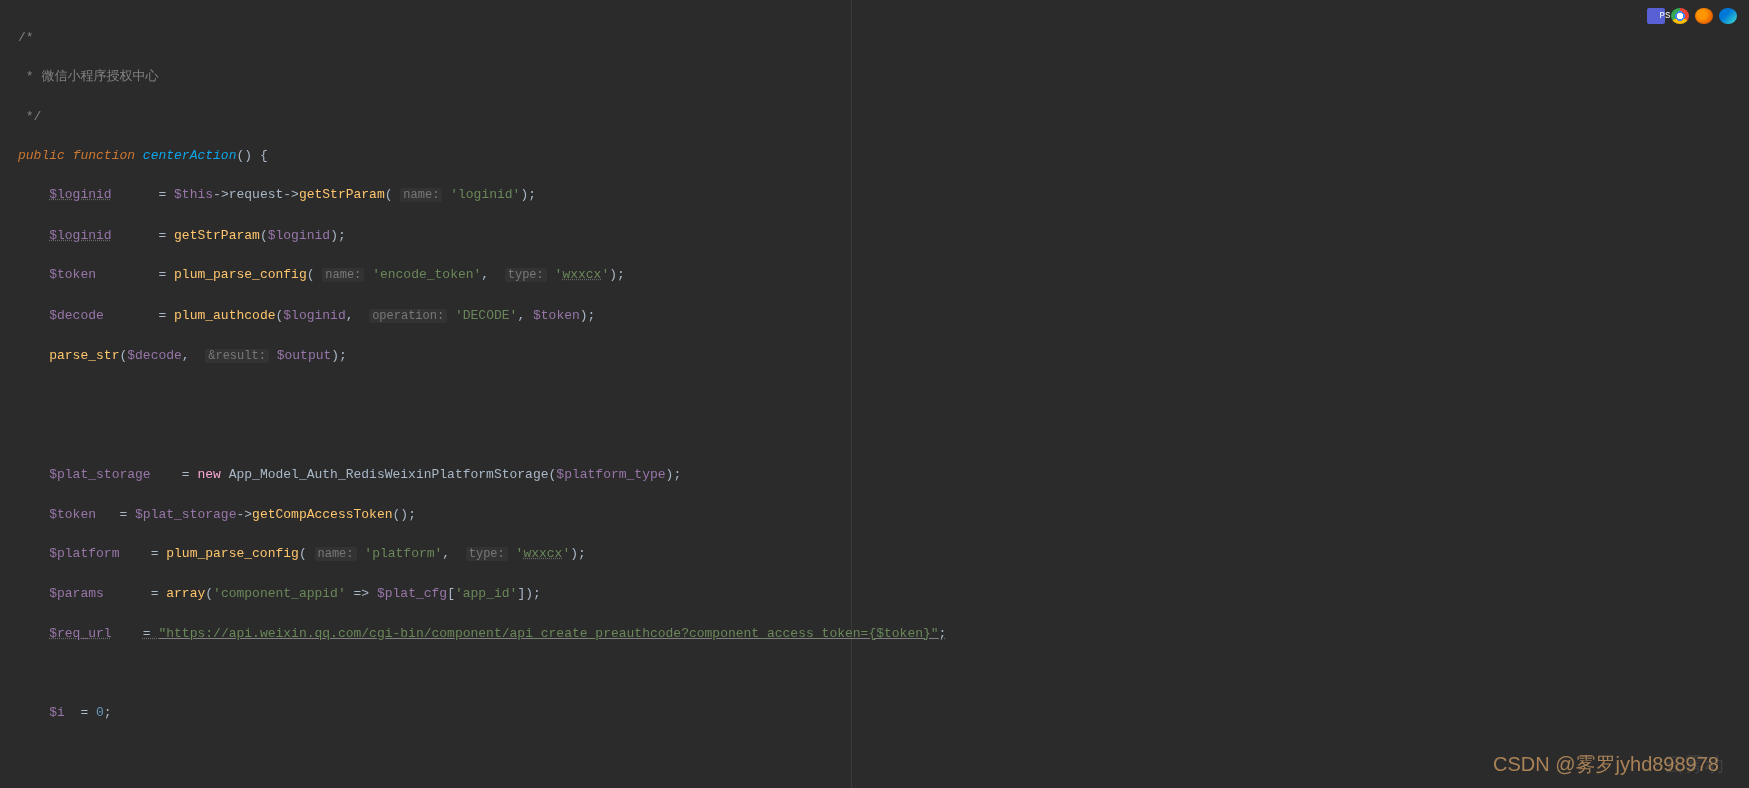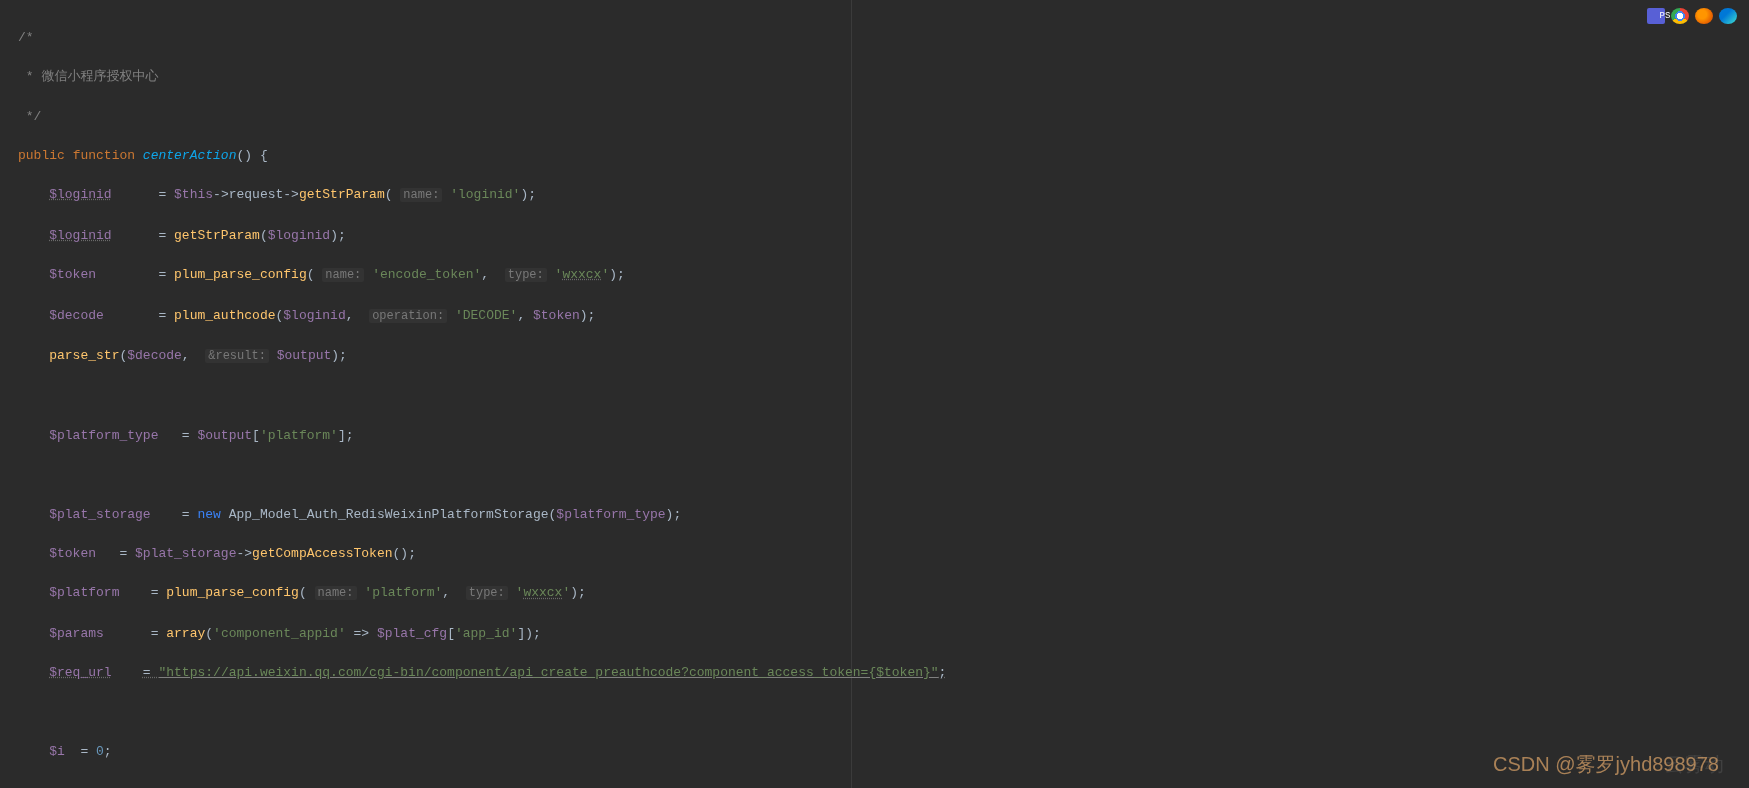--- a/index.html
+++ b/index.html
@@ -22,38 +22,38 @@
     .line { display: block; }
     .vline {
       position: absolute;
       left: 851px;
       top: 0;
       bottom: 0;
       width: 1px;
       background: #3b3b3b;
     }
     .comment { color: #808080; }
-    .keyword { color: #cc7832; }
+    .keyword { color: #cc7832; font-style: italic; }
     .fn-name { color: #0ea5e9; font-style: italic; }
     .fn-call { color: #ffc66d; }
     .var { color: #9876aa; text-align: right; }
     .string { color: #6a8759; }
     .string-u { color: #6a8759; text-decoration: underline; text-decoration-color: #808080; }
     .number { color: #6897bb; }
     .op { color: #a9b7c6; }
     .hint {
       background: #333333;
       color: #787878;
       padding: 0 3px;
       border-radius: 2px;
       font-size: 12px;
       text-align: center;
     }
     .underline { text-decoration: underline; text-decoration-style: dotted; text-decoration-color: #6a6a6a; }
-    .new-kw { color: #3b82f6; }
+    .new-kw { color: #f9a8d4; }
     .class-name { color: #a9b7c6; }
     .obj-method { color: #ffc66d; }
     .watermark1 {
       position: absolute;
       right: 30px;
       bottom: 10px;
       color: #fdba74;
       font-family: sans-serif;
       font-size: 20px;
       opacity: 0.6;
@@ -107,21 +107,20 @@
 <span class="line"><span class="comment">/*</span></span>
 <span class="line"><span class="comment"> * 微信小程序授权中心</span></span>
 <span class="line"><span class="comment"> */</span></span>
 <span class="line"><span class="keyword">public</span> <span class="keyword">function</span> <span class="fn-name">centerAction</span><span class="op">() {</span></span>
 <span class="line">    <span class="var underline">$loginid</span>   <span class="op">   = </span><span class="var">$this</span><span class="op">-&gt;</span><span class="op">request</span><span class="op">-&gt;</span><span class="obj-method">getStrParam</span><span class="op">(</span> <span class="hint">name:</span> <span class="string">'loginid'</span><span class="op">)</span><span class="op">;</span></span>
 <span class="line">    <span class="var underline">$loginid</span>   <span class="op">   = </span><span class="fn-call">getStrParam</span><span class="op">(</span><span class="var">$loginid</span><span class="op">)</span><span class="op">;</span></span>
 <span class="line">    <span class="var">$token</span>     <span class="op">   = </span><span class="fn-call">plum_parse_config</span><span class="op">(</span> <span class="hint">name:</span> <span class="string">'encode_token'</span><span class="op">,  </span><span class="hint">type:</span> <span class="string">'<span class="underline">wxxcx</span>'</span><span class="op">)</span><span class="op">;</span></span>
 <span class="line">    <span class="var">$decode</span>    <span class="op">   = </span><span class="fn-call">plum_authcode</span><span class="op">(</span><span class="var">$loginid</span><span class="op">,  </span><span class="hint">operation:</span> <span class="string">'DECODE'</span><span class="op">, </span><span class="var">$token</span><span class="op">)</span><span class="op">;</span></span>
 <span class="line">    <span class="fn-call">parse_str</span><span class="op">(</span><span class="var">$decode</span><span class="op">,  </span><span class="hint">&amp;result:</span> <span class="var">$output</span><span class="op">)</span><span class="op">;</span></span>
 <span class="line"> </span>
-<span class="line">    <span class="var">$platform_type</span>  <span class="op"> = </span><span class="var">$output</span><span class="op">[</span><span class="string">'platform'</span><span class="op">]</span><span class="op">;</span></span>
 <span class="line"> </span>
 <span class="line">    <span class="var">$plat_storage</span>   <span class="op"> = </span><span class="new-kw">new</span> <span class="class-name">App_Model_Auth_RedisWeixinPlatformStorage</span><span class="op">(</span><span class="var">$platform_type</span><span class="op">)</span><span class="op">;</span></span>
 <span class="line">    <span class="var">$token</span>  <span class="op"> = </span><span class="var">$plat_storage</span><span class="op">-&gt;</span><span class="obj-method">getCompAccessToken</span><span class="op">(</span><span class="op">)</span><span class="op">;</span></span>
 <span class="line">    <span class="var">$platform</span>   <span class="op"> = </span><span class="fn-call">plum_parse_config</span><span class="op">(</span> <span class="hint">name:</span> <span class="string">'platform'</span><span class="op">,  </span><span class="hint">type:</span> <span class="string">'<span class="underline">wxxcx</span>'</span><span class="op">)</span><span class="op">;</span></span>
 <span class="line">    <span class="var">$params</span>     <span class="op"> = </span><span class="fn-call">array</span><span class="op">(</span><span class="string">'component_appid'</span><span class="op"> =&gt; </span><span class="var">$plat_cfg</span><span class="op">[</span><span class="string">'app_id'</span><span class="op">]</span><span class="op">)</span><span class="op">;</span></span>
 <span class="line">    <span class="var underline">$req_url</span>    <span class="op underline">= </span><span class="string-u">"https://api.weixin.qq.com/cgi-bin/component/api_create_preauthcode?component_access_token={$token}"</span><span class="op underline">;</span></span>
 <span class="line"> </span>
 <span class="line">    <span class="var">$i</span> <span class="op"> = </span><span class="number">0</span><span class="op">;</span></span>
 
 

